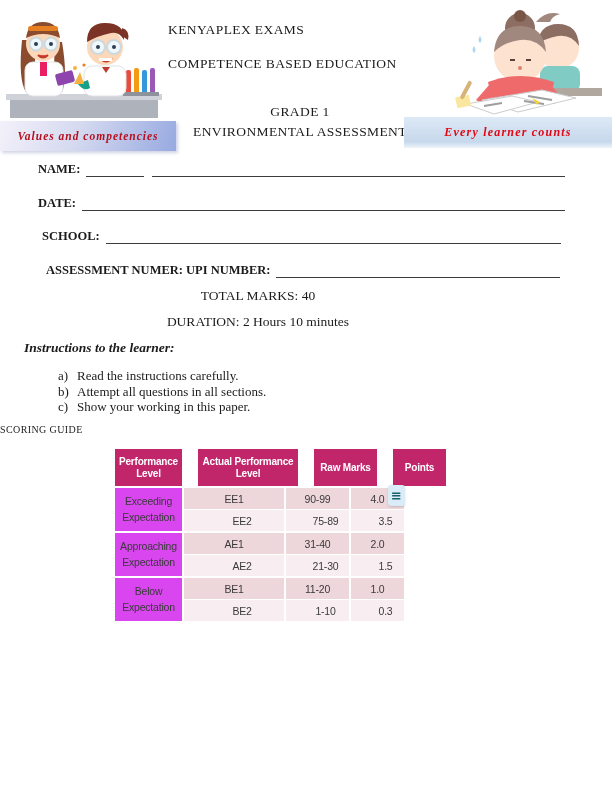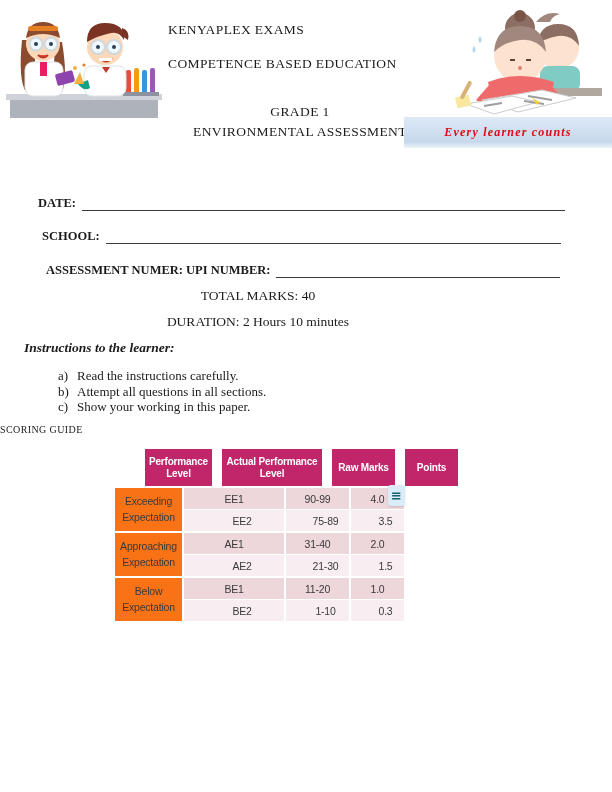--- a/index.html
+++ b/index.html
@@ -44,32 +44,32 @@
   .instr-head{position:absolute;left:24px;top:340px;font-weight:bold;font-style:italic;font-size:13.5px;}
   .instr-list{position:absolute;left:58px;top:368px;font-size:13px;}
   .instr-item{display:grid;grid-template-columns:19px auto;line-height:15.6px;}
   
   .scoring-title{position:absolute;left:0;width:540px;top:424px;text-align:left;font-size:10px;letter-spacing:.4px;}
   .scoring-table{
     position:absolute;left:115px;top:449px;width:285px;background:#ffffff;
     font-family:"Liberation Sans", sans-serif;letter-spacing:-0.2px;
   }
   .thead{
-    display:grid;grid-template-columns:67px 100px 63px 53px;column-gap:10px;margin-left:30px;
+    display:grid;grid-template-columns:67px 100px 63px 53px;column-gap:16px;
   }
   .thead .hcell{
     background:#c1266b;color:#ffffff;font-weight:bold;font-size:10px;line-height:1.2;
     height:37px;display:flex;align-items:center;justify-content:center;text-align:center;padding:0 2px;box-sizing:border-box;
   }
   .tgroup{
     display:grid;grid-template-columns:67px 100px 63px 53px;
     grid-template-rows:21px 21px;column-gap:2px;row-gap:1px;margin-top:2px;
   }
   .gcell{
-    grid-row:1/3;background:#f97316;color:#3a3a3a;font-size:10.5px;line-height:1.45;
+    grid-row:1/3;background:#d946ef;color:#3a3a3a;font-size:10.5px;line-height:1.45;
     display:flex;align-items:center;justify-content:center;text-align:center;
   }
   .dcell{
     color:#3a3a3a;font-size:10.5px;display:flex;align-items:center;justify-content:center;
   }
   .r1{background:#eed7db;}
   .r2{background:#f8eef1;padding-left:16px;}
   
   .menu-widget{
     position:absolute;left:388px;top:485px;width:17px;height:21px;z-index:4;
@@ -124,20 +124,23 @@
       <rect x="95" y="48" width="13" height="3" fill="#ffffff"></rect>
       <rect x="80" y="56" width="42" height="30" rx="8" fill="#ffffff" stroke="#dfe3e6"></rect>
       <path d="M98 57 l4 6 l4 -6 z" fill="#c0392b"></path>
       <path d="M74 74 q6 8 12 4 l-2 -8 z" fill="#16a085"></path>
       <path d="M76 62 l4 12 h-10 z" fill="#f5b041"></path>
       <circle cx="71" cy="58" r="2" fill="#f5b041"></circle>
       <circle cx="80" cy="55" r="1.6" fill="#e67e22"></circle>
     </svg>
   </div>
 
+  <div class="left-ribbon">
+    <span>Values and competencies</span>
+  </div>
 
   <div class="right-figure">
     <svg width="172" height="112" viewBox="0 0 172 112">
 
       <circle cx="122" cy="40" r="21" fill="#fde3cf"></circle>
       <path d="M101 38 q2 -22 21 -22 q20 0 21 22 q-8 -12 -21 -10 q-14 2 -21 10 z" fill="#8d6e63"></path>
       <path d="M100 14 q10 -12 24 -8 q-8 2 -10 8 z" fill="#a1887f"></path>
       <rect x="104" y="58" width="40" height="26" rx="8" fill="#80cbc4"></rect>
       <rect x="96" y="80" width="70" height="8" fill="#b0a79e"></rect>
 
@@ -169,20 +172,25 @@
 
   <div class="right-banner">
     <span>Every learner counts</span>
   </div>
 
   <div class="title-line t1">KENYAPLEX EXAMS</div>
   <div class="title-line t2">COMPETENCE BASED EDUCATION</div>
   <div class="title-line t3">GRADE 1</div>
   <div class="title-line t4">ENVIRONMENTAL ASSESSMENT</div>
 
+  <div class="field" style="left:38px;top:161px;width:527px;">
+    <span class="lbl">NAME:</span>
+    <span class="fline short"></span>
+    <span class="fline grow"></span>
+  </div>
 
   <div class="field" style="left:38px;top:195px;width:527px;">
     <span class="lbl">DATE:</span>
     <span class="fline grow"></span>
   </div>
 
   <div class="field" style="left:42px;top:228px;width:519px;">
     <span class="lbl">SCHOOL:</span>
     <span class="fline grow"></span>
   </div>

